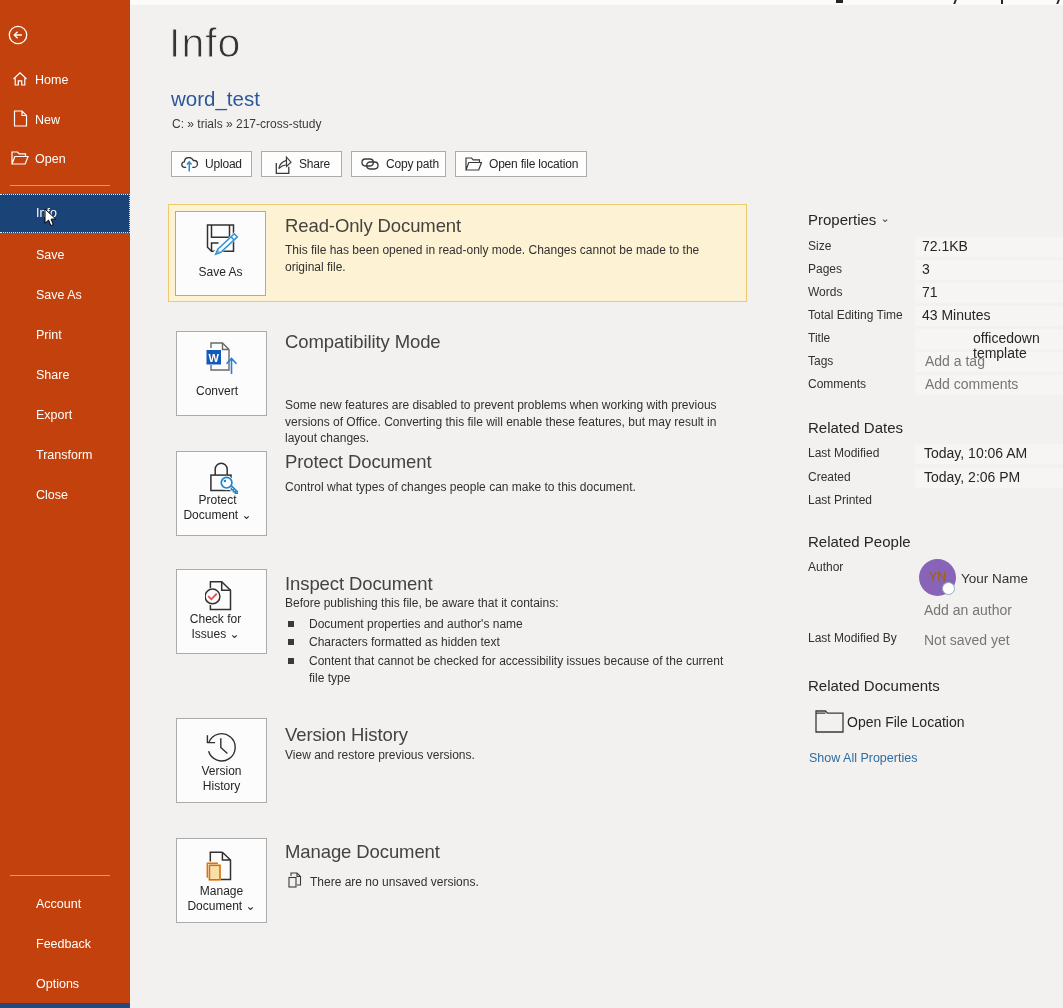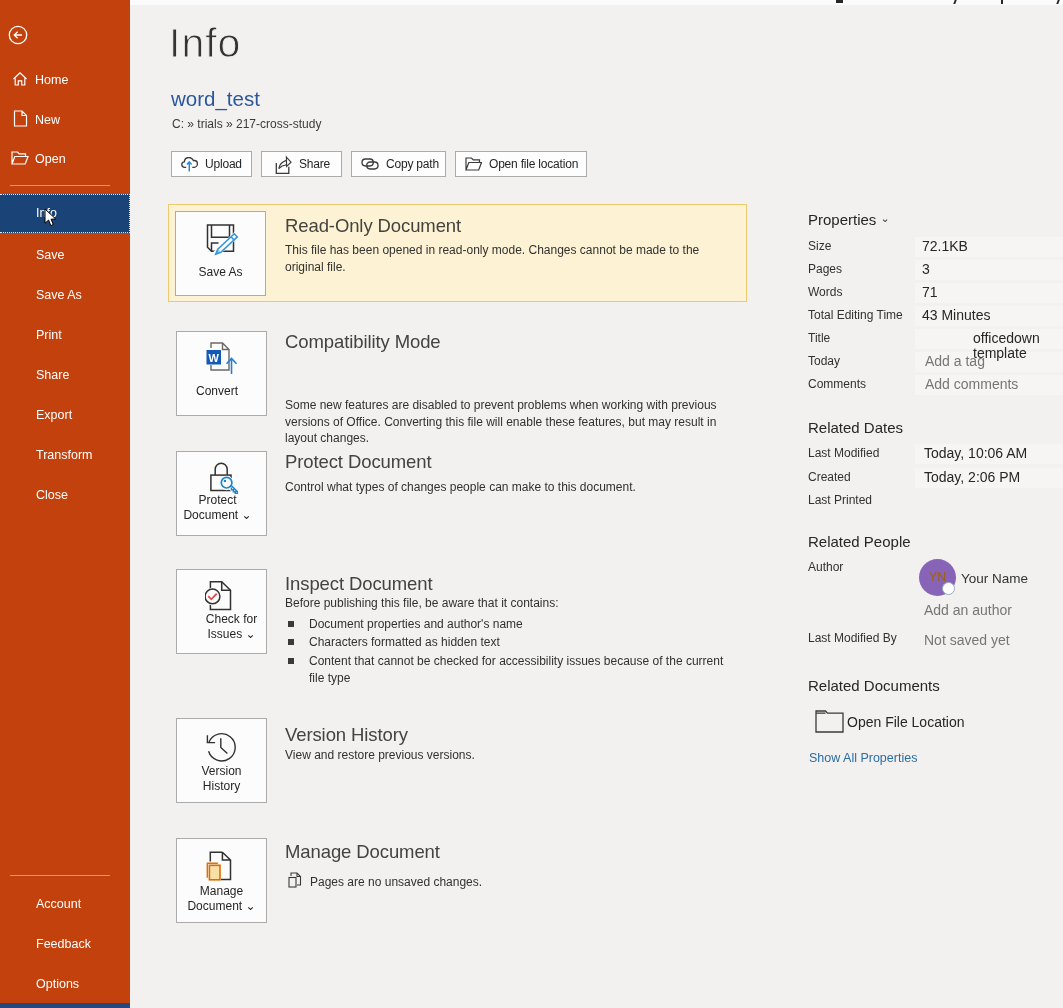--- a/index.html
+++ b/index.html
@@ -149,21 +149,21 @@
 <div class="abs body-txt" style="left:285px; top:479px; width:508px;">Control what types of changes people can make to this document.</div>
 
 <div class="abs box" style="left:176px; top:569px;"></div>
 <svg class="abs" style="left:205px; top:580px;" width="34" height="32" viewBox="0 0 34 32">
   <path d="M5.4 1.7 H16.7 L25.5 10.2 V29.6 H5.4 Z" fill="none" stroke="#323130" stroke-width="1.5"></path>
   <path d="M16.7 1.7 V10.2 H25.5" fill="none" stroke="#323130" stroke-width="1.5"></path>
   <circle cx="7.5" cy="16.4" r="9" fill="#fcfcfc"></circle>
   <circle cx="7.5" cy="16.4" r="7.4" fill="none" stroke="#323130" stroke-width="1.5"></circle>
   <path d="M3.2 16.1 L6.3 19.3 L11.7 13.6" fill="none" stroke="#e8494f" stroke-width="1.8"></path>
 </svg>
-<div class="abs box-label" style="left:180px; top:611.5px; width:103px;">Check for<br>Issues ⌄</div>
+<div class="abs box-label" style="left:164px; top:611.5px; width:103px;">Check for<br>Issues ⌄</div>
 <div class="abs sect-title" style="left:285px; top:572px;">Inspect Document</div>
 <div class="abs body-txt" style="left:285px; top:595px;">Before publishing this file, be aware that it contains:</div>
 <div class="abs" style="left:288px; top:621px; width:6px; height:6px; background:#3b3a39;"></div>
 <div class="abs body-txt" style="left:309px; top:616px;">Document properties and author's name</div>
 <div class="abs" style="left:288px; top:639px; width:6px; height:6px; background:#3b3a39;"></div>
 <div class="abs body-txt" style="left:309px; top:634px;">Characters formatted as hidden text</div>
 <div class="abs" style="left:288px; top:658px; width:6px; height:6px; background:#3b3a39;"></div>
 <div class="abs body-txt" style="left:309px; top:653px;">Content that cannot be checked for accessibility issues because of the current<br>file type</div>
 
 <div class="abs box" style="left:176px; top:718px;"></div>
@@ -182,21 +182,21 @@
   <path d="M1.3 27.8 V13.2 H11.9" fill="none" stroke="#e07000" stroke-width="1.4"></path>
   <rect x="3.4" y="15.3" width="10.6" height="14.5" fill="#f7dfa5" stroke="#d96d00" stroke-width="1.6"></rect>
 </svg>
 <div class="abs box-label" style="left:176px; top:884px; width:91px;">Manage<br>Document ⌄</div>
 <div class="abs sect-title" style="left:285px; top:840px;">Manage Document</div>
 <svg class="abs" style="left:287px; top:872px;" width="16" height="17" viewBox="0 0 16 17">
   <path d="M4 4 V1 H10 L13.5 4.5 V13 H10" fill="none" stroke="#3b3a39" stroke-width="1.1"></path>
   <path d="M10 1 V4.5 H13.5" fill="none" stroke="#3b3a39" stroke-width="1.1"></path>
   <rect x="2" y="5.5" width="7" height="9.5" fill="none" stroke="#3b3a39" stroke-width="1.1"></rect>
 </svg>
-<div class="abs body-txt" style="left:310px; top:874px;">Pages are no unsaved changes.</div>
+<div class="abs body-txt" style="left:310px; top:874px;">There are no unsaved versions.</div>
 
 <div class="abs" style="left:915px; top:237px; width:148px; height:20px; background:#f6f5f4;"></div>
 <div class="abs" style="left:915px; top:260px; width:148px; height:20px; background:#f6f5f4;"></div>
 <div class="abs" style="left:915px; top:283px; width:148px; height:20px; background:#f6f5f4;"></div>
 <div class="abs" style="left:915px; top:306px; width:148px; height:20px; background:#f6f5f4;"></div>
 <div class="abs" style="left:915px; top:329px; width:148px; height:20px; background:#f6f5f4;"></div>
 <div class="abs" style="left:915px; top:352px; width:148px; height:20px; background:#f6f5f4;"></div>
 <div class="abs" style="left:915px; top:375px; width:148px; height:20px; background:#f6f5f4;"></div>
 <div class="abs" style="left:915px; top:444px; width:148px; height:20px; background:#f6f5f4;"></div>
 <div class="abs" style="left:915px; top:468px; width:148px; height:20px; background:#f6f5f4;"></div>
@@ -205,21 +205,21 @@
 <div class="abs rc-label" style="left:808px; top:239px;">Size</div>
 <div class="abs rc-val" style="left:922px; top:239px;">72.1KB</div>
 <div class="abs rc-label" style="left:808px; top:262px;">Pages</div>
 <div class="abs rc-val" style="left:922px; top:262px;">3</div>
 <div class="abs rc-label" style="left:808px; top:285px;">Words</div>
 <div class="abs rc-val" style="left:922px; top:285px;">71</div>
 <div class="abs rc-label" style="left:808px; top:308px;">Total Editing Time</div>
 <div class="abs rc-val" style="left:922px; top:308px;">43 Minutes</div>
 <div class="abs rc-label" style="left:808px; top:331px;">Title</div>
 <div class="abs rc-val" style="left:973px; top:331px;">officedown template</div>
-<div class="abs rc-label" style="left:808px; top:354px;">Today</div>
+<div class="abs rc-label" style="left:808px; top:354px;">Tags</div>
 <div class="abs rc-val rc-gray" style="left:925px; top:354px;">Add a tag</div>
 <div class="abs rc-label" style="left:808px; top:377px;">Comments</div>
 <div class="abs rc-val rc-gray" style="left:925px; top:377px;">Add comments</div>
 
 <div class="abs rc-head" style="left:808px; top:418px;">Related Dates</div>
 <div class="abs rc-label" style="left:808px; top:446px;">Last Modified</div>
 <div class="abs rc-val" style="left:924px; top:446px;">Today, 10:06 AM</div>
 <div class="abs rc-label" style="left:808px; top:470px;">Created</div>
 <div class="abs rc-val" style="left:924px; top:470px;">Today, 2:06 PM</div>
 <div class="abs rc-label" style="left:808px; top:493px;">Last Printed</div>

